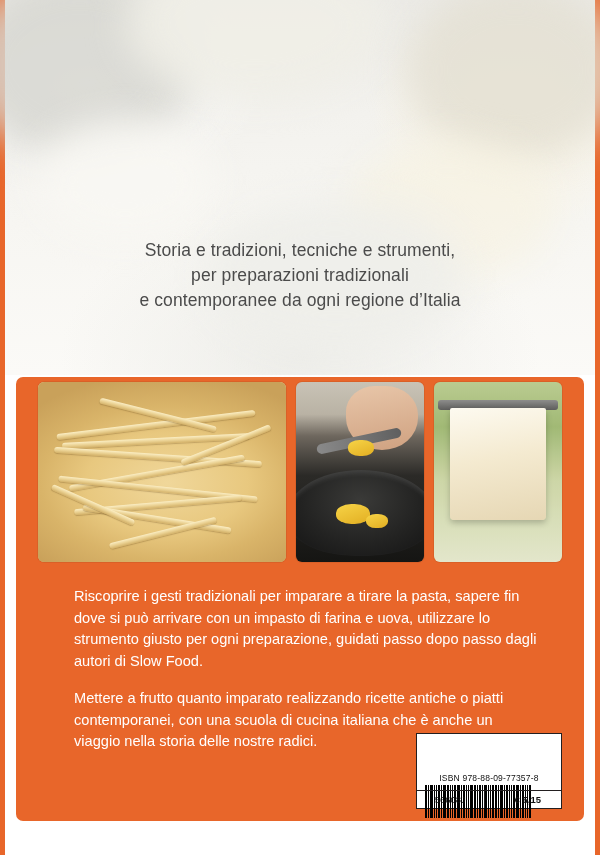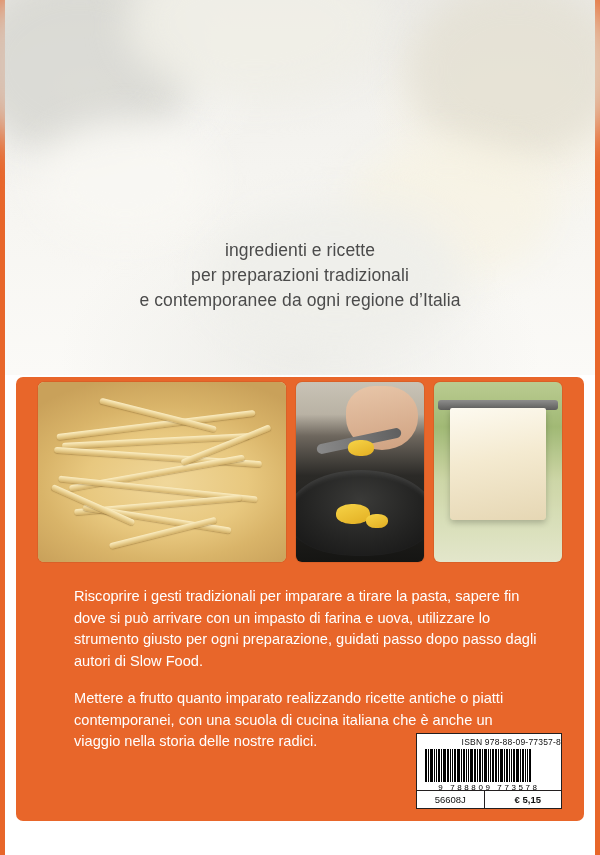--- a/index.html
+++ b/index.html
@@ -205,26 +205,27 @@
   .barcode-box {
     position: absolute;
     left: 416px;
     top: 733px;
     width: 144px;
     height: 74px;
     background: #ffffff;
     border: 1px solid #231f20;
   }
   .isbn {
-    text-align: right;
+    text-align: center;
     font-size: 8.5px;
     color: #111;
-    padding-top: 3px;
+    padding-top: 15px;
     letter-spacing: 0.2px;
     font-family: "Liberation Sans", sans-serif;
+    margin-top: 24px;
   }
   .bars {
     margin: 2px auto 0;
     width: 128px;
     height: 33px;
     display: flex;
     align-items: flex-end;
     gap: 1px;
   }
   .bars i {
@@ -283,21 +284,21 @@
   <div class="top-photo">
     <span class="blob b1"></span>
     <span class="blob b2"></span>
     <span class="blob b3"></span>
     <span class="blob b4"></span>
     <span class="blob b5"></span>
     <span class="blob b6"></span>
   </div>
 
   <div class="headline">
-    <div>ingredienti e ricette</div>
+    <div>Storia e tradizioni, tecniche e strumenti,</div>
     <div>per preparazioni tradizionali</div>
     <div>e contemporanee da ogni regione d’Italia</div>
   </div>
 
   <div class="orange-panel"></div>
 
   <div class="photos">
 
     <div class="photo photo-1">
       <div class="ph1-bg"></div>

